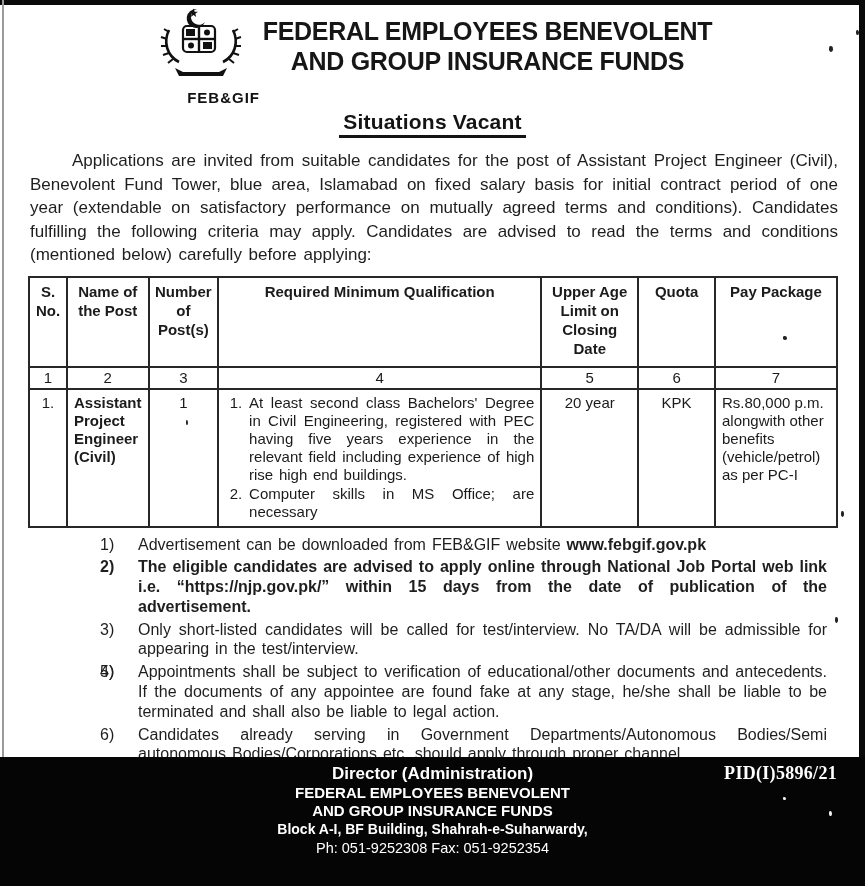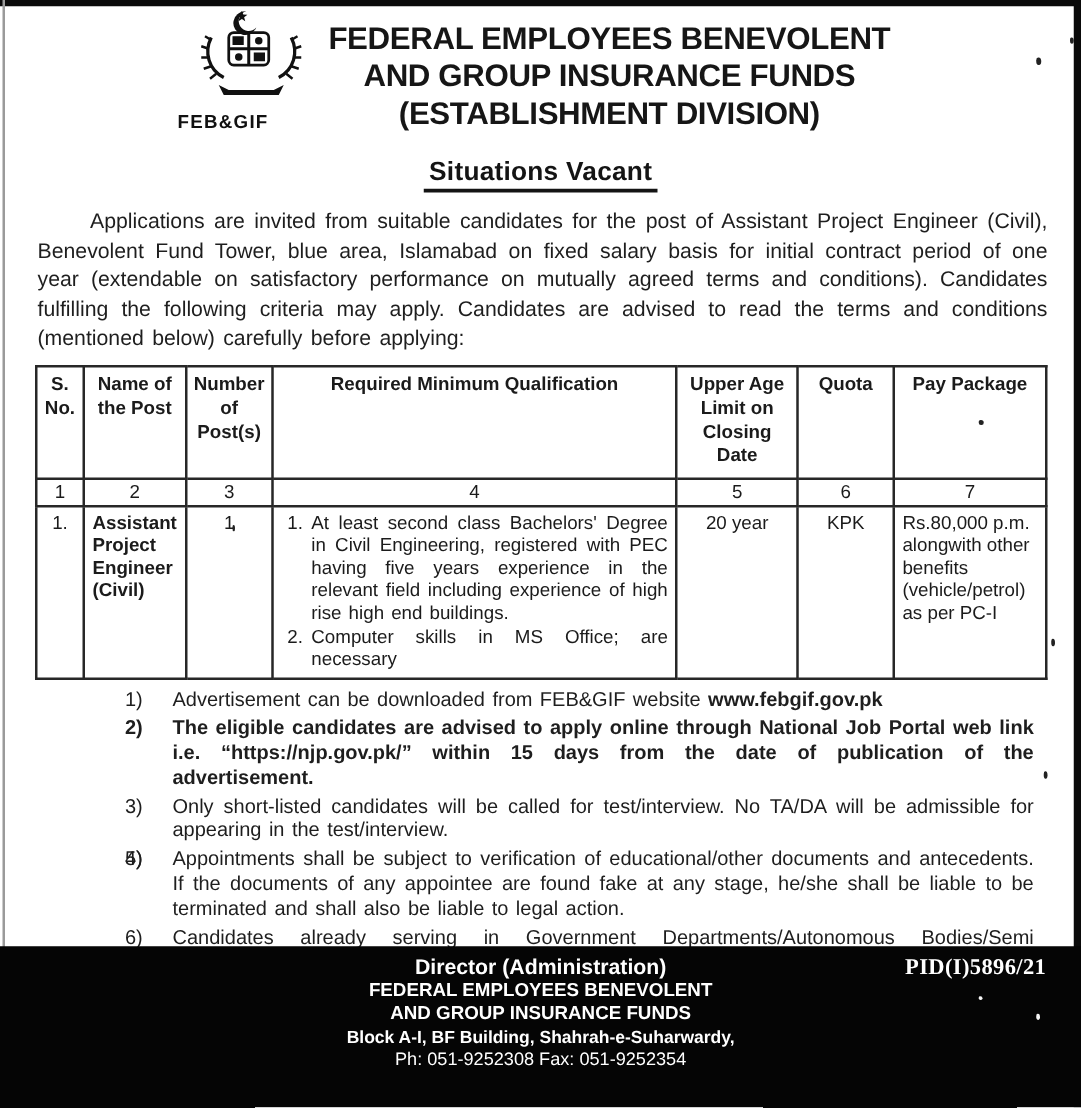--- a/index.html
+++ b/index.html
@@ -18,36 +18,36 @@
 
   
   .border-top    { position: absolute; left: 0; top: 0; width: 865px; height: 5px; background: #0a0a0a; }
   .border-right  { position: absolute; right: 0; top: 0; width: 6px; height: 886px; background: #0a0a0a; }
   .border-left   { position: absolute; left: 2px; top: 0; width: 2px; height: 760px; background: #9a9a9a; }
 
   
   .masthead { position: relative; height: 108px; }
   .logo {
     position: absolute; left: 142px; top: 8px; width: 118px; height: 98px;
-    text-align: left;
+    text-align: right;
   }
   .logo svg { display: block; margin: 0 auto; }
   .logo-text {
     font-weight: bold; font-size: 15px; letter-spacing: 1px; color: #111;
     margin-top: 1px;
   }
   .org-title {
     position: absolute; left: 255px; top: 16px; width: 465px;
     text-align: center;
     font-weight: bold; font-size: 25px; line-height: 30px;
     color: #161616; letter-spacing: -0.3px;
   }
 
   
-  .situations-wrap { text-align: center; margin-top: 18px; }
+  .situations-wrap { text-align: center; margin-top: 2px; }
   .situations {
     display: inline-block;
     font-weight: bold; font-size: 21px; color: #141414;
     border-bottom: 3px solid #141414;
     padding: 0 4px 1px 4px;
     letter-spacing: 0.2px;
   }
 
   
   .intro {
@@ -168,21 +168,20 @@
 
             <path d="M22 60 l8 4 h36 l8 -4 l-4 8 h-44 Z" fill="#111" stroke="none"></path>
           </g>
         </svg>
       </span>
       <div class="logo-text">FEB&amp;GIF</div>
     </div>
     <div class="org-title">
       <div>FEDERAL EMPLOYEES BENEVOLENT</div>
       <div>AND GROUP INSURANCE FUNDS</div>
-      <div>(ESTABLISHMENT DIVISION)</div>
     </div>
   </div>
 
   <div class="situations-wrap">
     <div class="situations">Situations Vacant</div>
   </div>
 
   <p class="intro">Applications are invited from suitable candidates for the post of Assistant Project Engineer (Civil), Benevolent Fund Tower, blue area, Islamabad on fixed salary basis for initial contract period of one year (extendable on satisfactory performance on mutually agreed terms and conditions). Candidates fulfilling the following criteria may apply. Candidates are advised to read the terms and conditions (mentioned below) carefully before applying:</p>
 
   <table class="posts">

